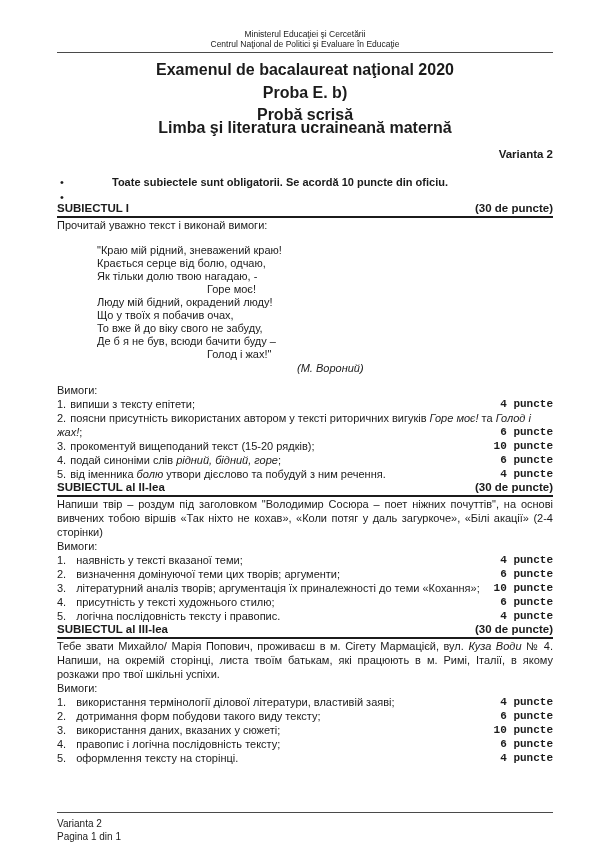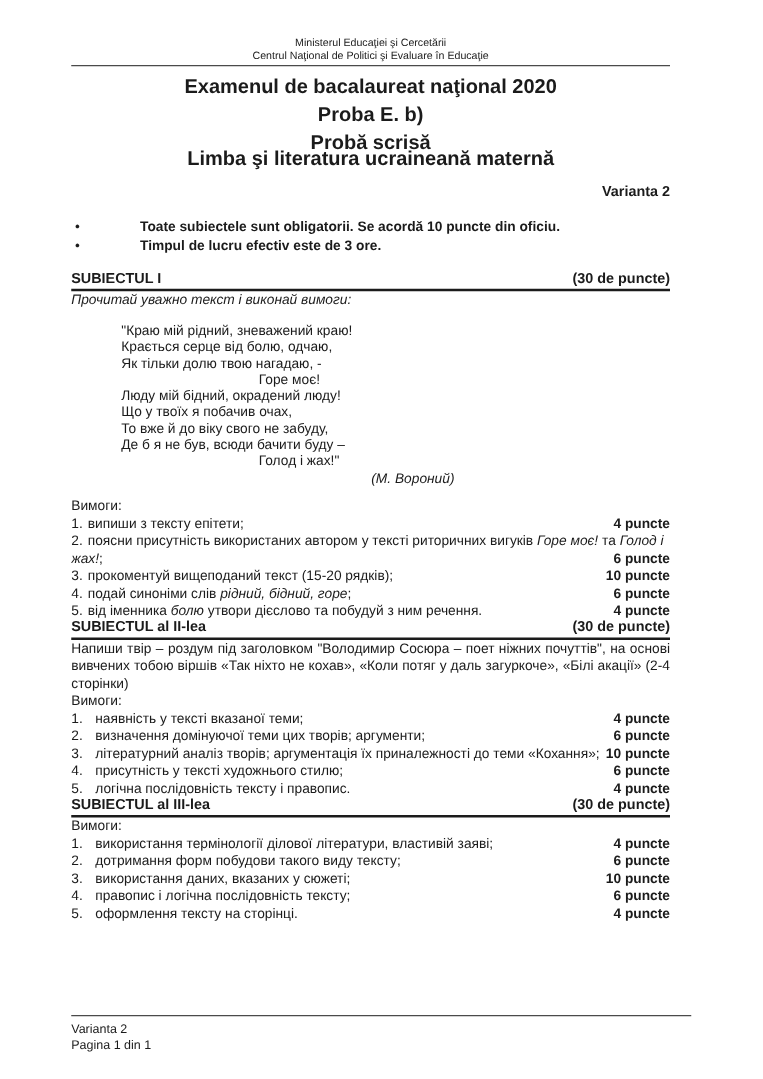--- a/index.html
+++ b/index.html
@@ -1,49 +1,49 @@
 <!DOCTYPE html>
 <html><head>
 <meta charset="utf-8">
 <style>
   html,body { margin:0; padding:0; background:#ffffff; }
   .page {
     width:610px; height:863px; box-sizing:border-box;
-    padding:29px 74px 0 57px; position:relative; background:#ffffff;
+    padding:29px 57px 0 57px; position:relative; background:#ffffff;
     font-family:"Liberation Sans","DejaVu Sans",sans-serif;
     font-size:11px; color:#1b1b1b; overflow:hidden;
   }
   .doc-header { text-align:center; font-size:8.5px; line-height:10px;
     border-bottom:1px solid #4a4a4a; padding-bottom:3px; }
   .t-exam,.t-proba,.t-written,.t-subject { text-align:center; font-weight:bold;
     font-size:16px; line-height:13px; }
   .t-exam { margin-top:10px; }
   .t-proba { margin-top:10px; }
   .t-written { margin-top:9px; }
   .t-variant { text-align:right; font-weight:bold; font-size:11.5px; margin-top:14px; }
   .notes { margin-top:15px; font-weight:bold; line-height:15px; }
   .note { position:relative; padding-left:55px; }
   .note .bullet { position:absolute; left:3px; font-weight:normal; }
   .sec-head { display:flex; justify-content:space-between; font-weight:bold;
     font-size:11.5px; line-height:13px; border-bottom:2px solid #1b1b1b;
     padding-bottom:1px; }
   .s1 .sec-head { margin-top:12px; }
   .s2 .sec-head, .s3 .sec-head { margin-top:0; }
-  .intro { line-height:14px;font-style:italic; }
+  .intro { line-height:14px; }
   .task { text-align:justify; line-height:14px; }
   .poem { margin-left:40px; margin-top:12px; line-height:13px; }
   .poem-line.indent { margin-left:110px; }
   .poem-author { margin-left:200px; font-style:italic; margin-top:1px; }
   .req-label { line-height:14px; }
   .s1 .req-label { margin-top:8px; }
   .req { line-height:14px; overflow:hidden; }
   .req .num { display:inline-block; }
   .s1 .req .num { margin-right:4px; }
   .s2 .req .num, .s3 .req .num { margin-right:10px; }
-  .req .pts { float:right; font-weight:bold; }
+  .req .pts { float:right; font-weight:bold;font-family:Liberation Mono, monospace; }
   .it { font-style:italic; }
   .footer { position:absolute; left:57px; right:57px; top:812px;
     border-top:1px solid #4a4a4a; padding-top:4px; font-size:10px; line-height:13px; }
   .footer-row { display:flex; justify-content:space-between; }
   .footer-page { text-align:left; }
 </style>
 </head>
 <body>
 
 <div class="page">
@@ -59,21 +59,20 @@
   <div class="t-subject">Limba şi literatura ucraineană maternă</div>
   <div class="t-variant">Varianta 2</div>
 
   <div class="notes">
     <div class="note">
       <span class="bullet">•</span>
       <span>Toate subiectele sunt obligatorii. Se acordă 10 puncte din oficiu.</span>
     </div>
     <div class="note">
       <span class="bullet">•</span>
-      <span>Timpul de lucru efectiv este de 3 ore.</span>
     </div>
   </div>
 
   <section class="s1">
     <div class="sec-head">
       <span>SUBIECTUL I</span>
       <span>(30 de puncte)</span>
     </div>
     <div class="intro">Прочитай уважно текст і виконай вимоги:</div>
 
@@ -134,20 +133,21 @@
         <span class="num">5.</span><span><span>логічна послідовність тексту і правопис.</span></span><span class="pts">4 puncte</span>
       </div>
     </div>
   </section>
 
   <section class="s3">
     <div class="sec-head">
       <span>SUBIECTUL al III-lea</span>
       <span>(30 de puncte)</span>
     </div>
+    <div class="task"><span>Тебе звати Михайло/ Марія Попович, проживаєш в м. Сігету Мармацієй, вул. </span><span class="it">Куза Води</span><span> № 4. Напиши, на окремій сторінці, листа твоїм батькам, які працюють в м. Римі, Італії, в якому розкажи про твої шкільні успіхи.</span></div>
     <div class="req-label">Вимоги:</div>
     <div>
       <div class="req">
         <span class="num">1.</span><span><span>використання термінології ділової літератури, властивій заяві;</span></span><span class="pts">4 puncte</span>
       </div>
       <div class="req">
         <span class="num">2.</span><span><span>дотримання форм побудови такого виду тексту;</span></span><span class="pts">6 puncte</span>
       </div>
       <div class="req">
         <span class="num">3.</span><span><span>використання даних, вказаних у сюжеті;</span></span><span class="pts">10 puncte</span>

